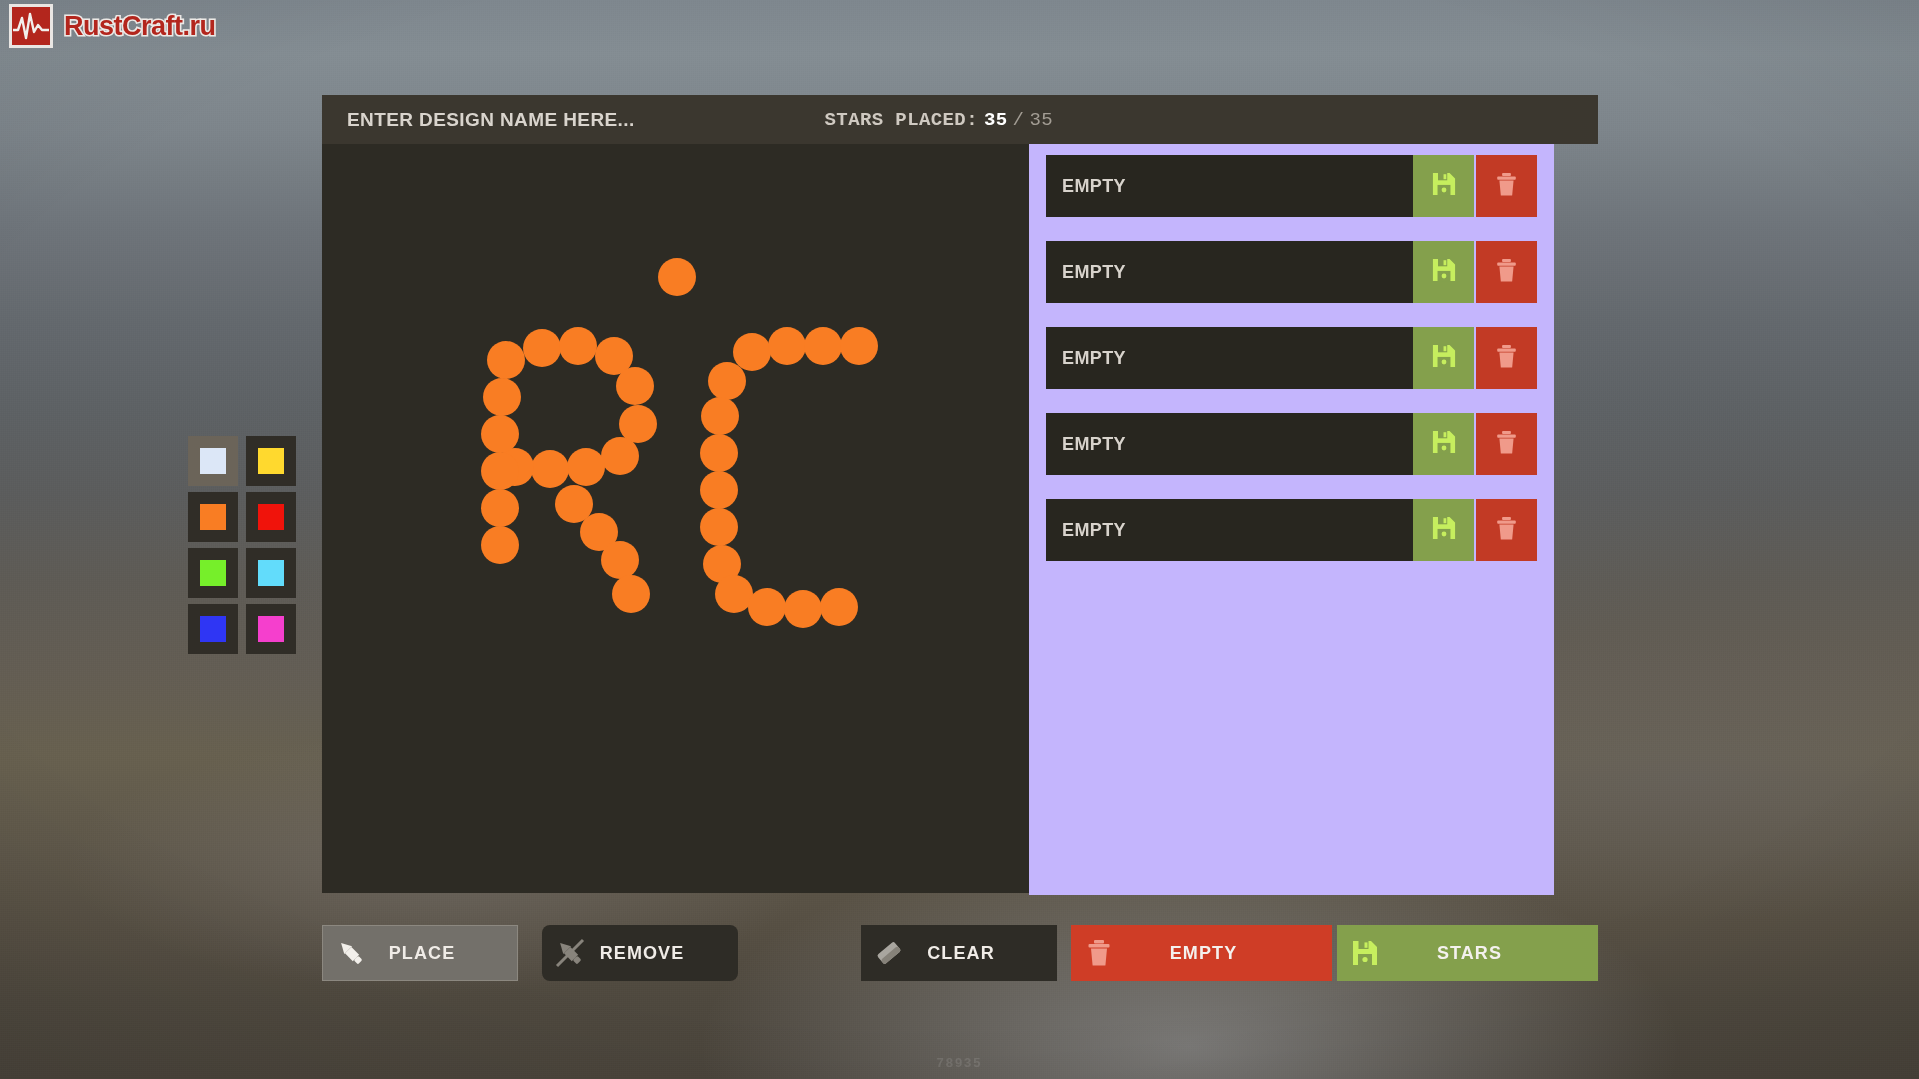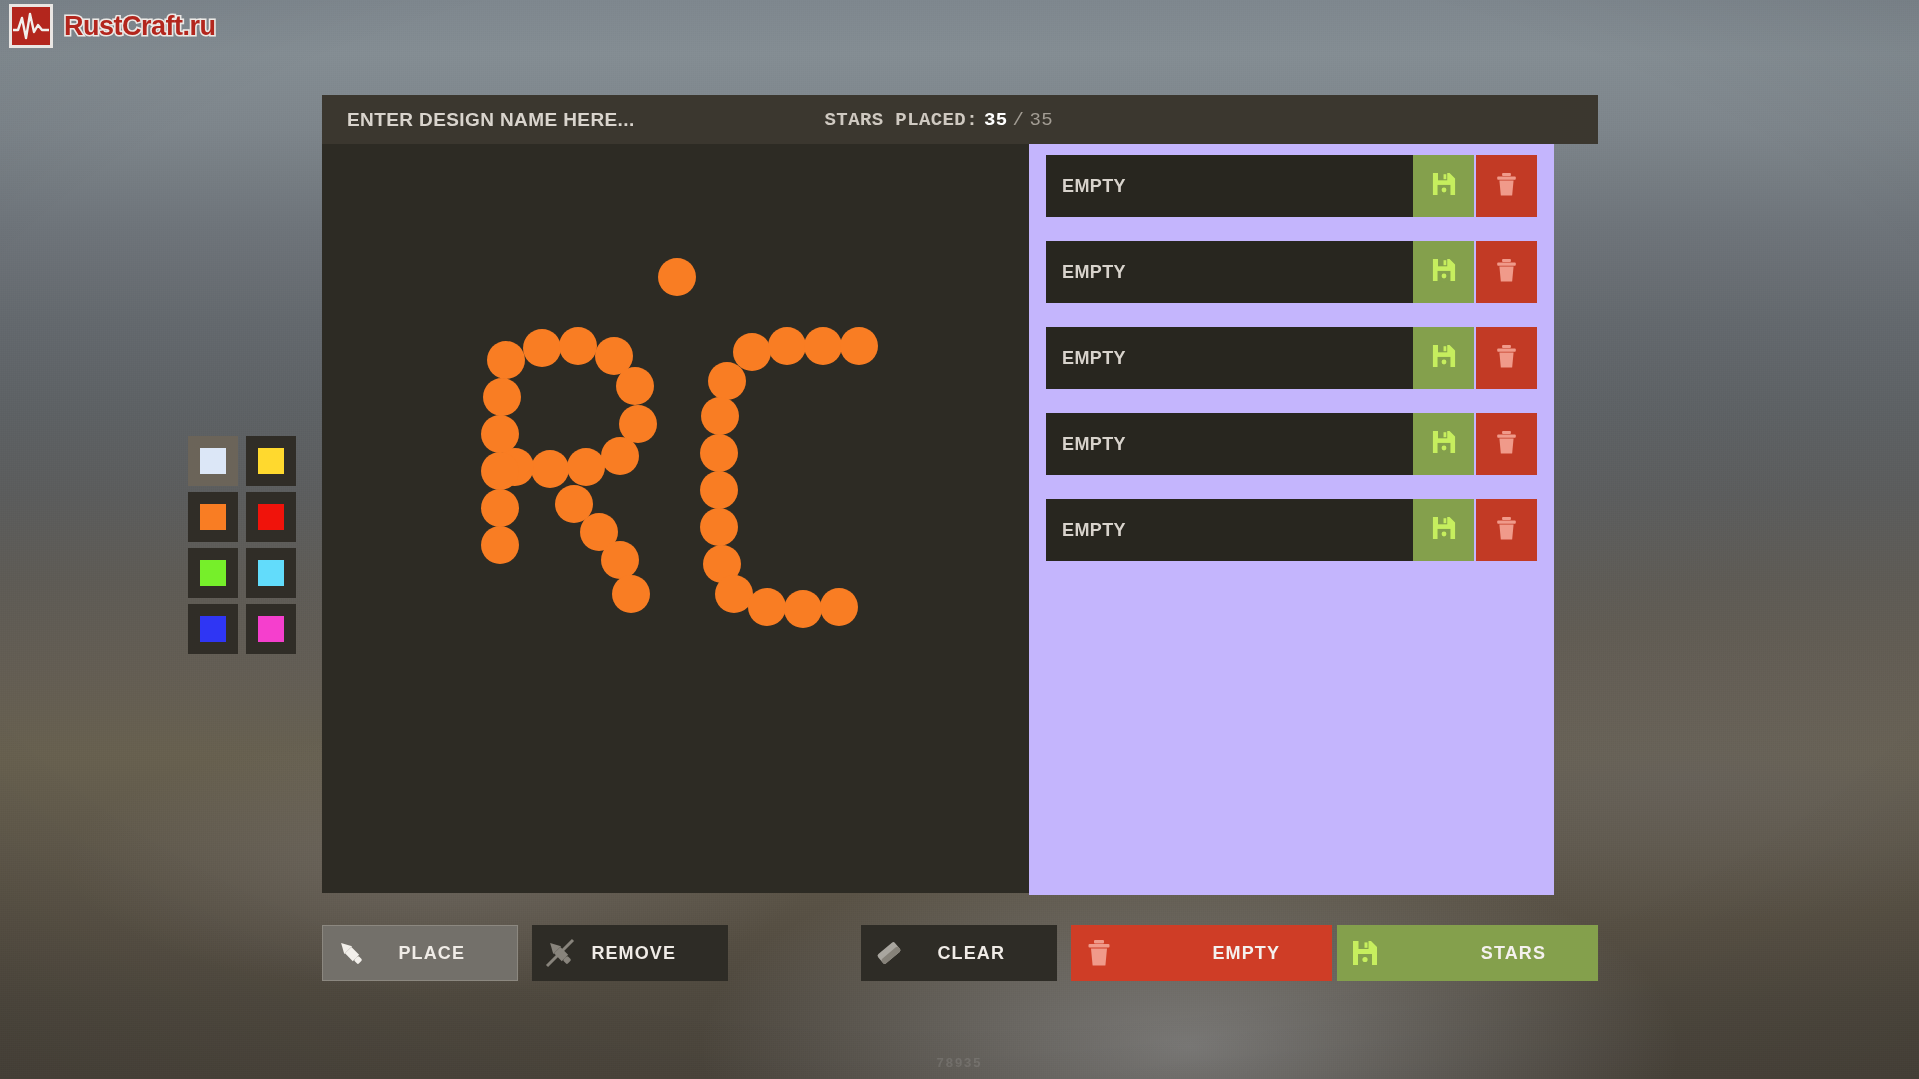--- a/index.html
+++ b/index.html
@@ -187,27 +187,27 @@
     cursor: pointer;
     user-select: none;
   }
   .tbtn .ticon {
     width: 56px; height: 56px;
     display: flex; align-items: center; justify-content: center;
     flex: none;
   }
   .tbtn .tlabel {
     flex: 1;
-    text-align: right;
+    text-align: center;
     font-size: 18px; font-weight: bold; letter-spacing: 1.1px;
     color: #f0ece7;
     padding-right: 52px;
   }
   #btn-place  { left: 0px;   width: 196px; background: #73706a; border: 1px solid #8c8880; }
-  #btn-remove { left: 210px; width: 196px; background: #2e2c26; }
+  #btn-remove { left: 220px; width: 196px; background: #2e2c26; border-radius: 8px; }
   #btn-clear  { left: 539px; width: 196px; background: #2e2c26; }
   #btn-cancel { left: 749px; width: 261px; background: #cf3d26; }
   #btn-save   { left: 1015px;width: 261px; background: #84a04c; }
   #btn-cancel .tlabel, #btn-save .tlabel { color: #f4f1ee; }
 
   
   #bottom-code {
     position: absolute; left: 0; right: 0; bottom: 9px;
     text-align: center;
     font-size: 13px; font-weight: bold; letter-spacing: 2px;

